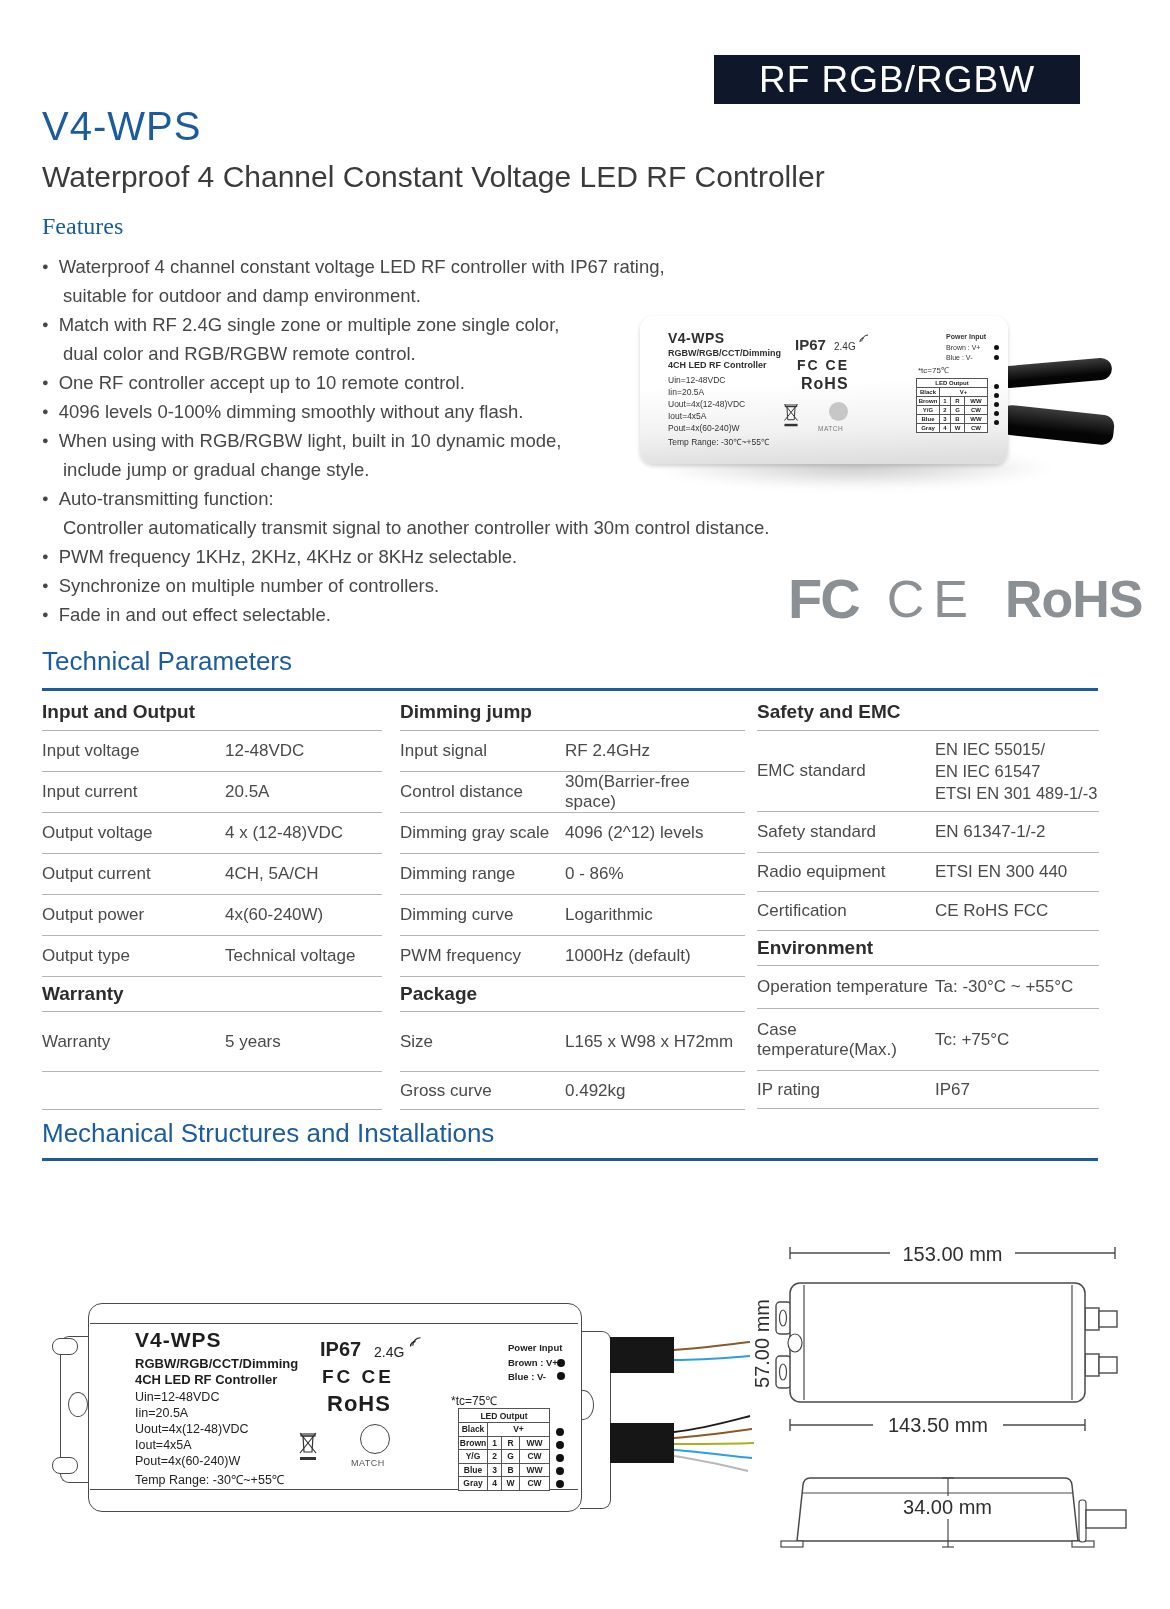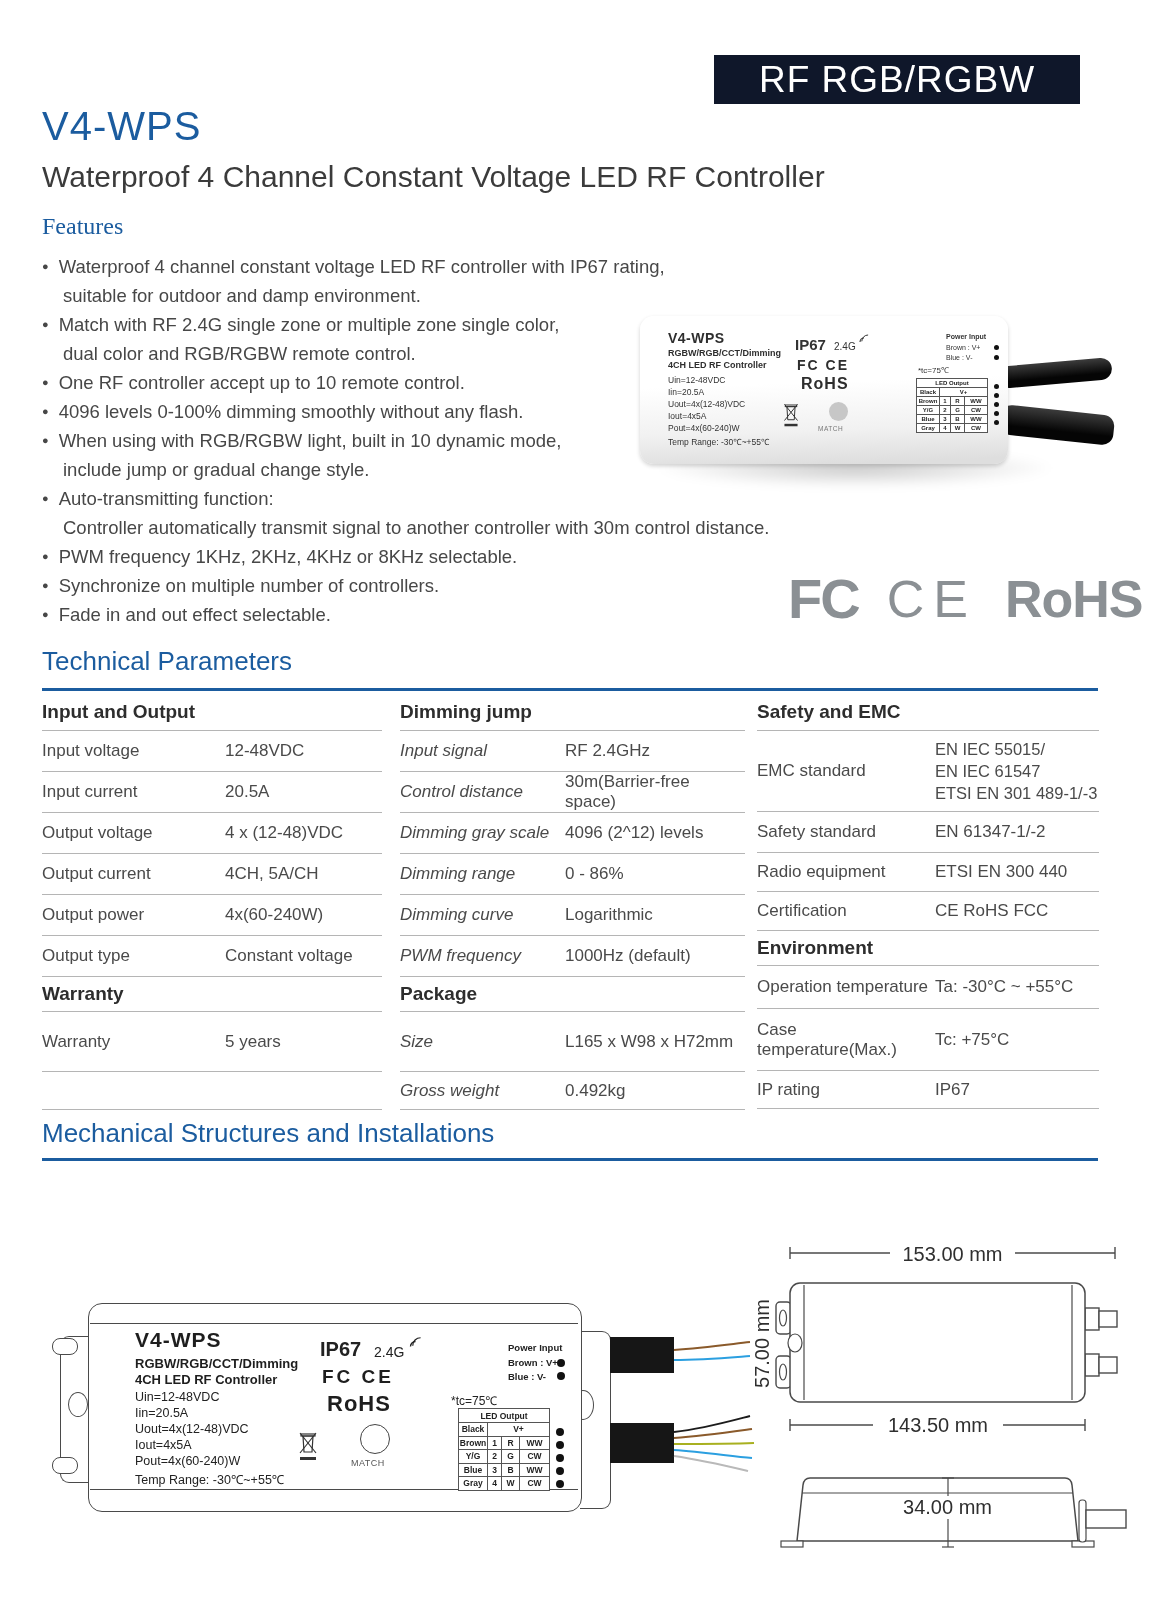--- a/index.html
+++ b/index.html
@@ -28,21 +28,21 @@
   
   .tcol{position:absolute;top:694px;}
   .c1{left:42px;width:340px;}
   .c2{left:400px;width:345px;}
   .c3{left:757px;width:342px;}
   .thead{display:flex;align-items:center;font-size:19px;font-weight:bold;color:#2d2d2d;border-bottom:1px solid #b5b5b5;}
   .trow{display:flex;align-items:center;border-bottom:1px solid #b5b5b5;font-size:17px;color:#4a4a4a;}
   .tl{flex:none;}
   .tv{flex:1;}
   .c1 .tl{width:183px;}
-  .c2 .tl{width:165px;font-style:italic;}
+  .c2 .tl{width:165px;}
   .c3 .tl{width:178px;}
   .h34{height:34px;}.h36{height:36px;}.h37{height:37px;}.h38{height:38px;}.h40{height:40px;}
   .h42{height:42px;}.h59{height:59px;}.h61{height:61px;}.h80{height:80px;}
   .vline{display:block;font-size:16.5px;line-height:22px;}
   
   .photo-shadow{position:absolute;left:655px;top:448px;width:400px;height:40px;border-radius:50%;
       background:radial-gradient(closest-side,rgba(0,0,0,0.20),rgba(0,0,0,0));filter:blur(4px);}
   .photo-body{position:absolute;left:640px;top:316px;width:368px;height:148px;border-radius:14px;
       background:linear-gradient(178deg,#ffffff 45%,#f1f1f1 75%,#dedede 96%);
       box-shadow:0 2px 4px rgba(0,0,0,0.18);}
@@ -231,21 +231,21 @@
     <div class="trow h40">
         <span class="tl">Output current</span>
         <span class="tv">4CH, 5A/CH</span>
       </div>
     <div class="trow h40">
         <span class="tl">Output power</span>
         <span class="tv">4x(60-240W)</span>
       </div>
     <div class="trow h40">
         <span class="tl">Output type</span>
-        <span class="tv">Constant voltage</span>
+        <span class="tv">Technical voltage</span>
       </div>
     <div class="thead h34">Warranty</div>
     <div class="trow h59">
         <span class="tl">Warranty</span>
         <span class="tv">5 years</span>
       </div>
     <div class="trow h37"></div>
   </div>
 
   <div class="tcol c2">
@@ -273,21 +273,21 @@
     <div class="trow h40">
         <span class="tl">PWM frequency</span>
         <span class="tv">1000Hz (default)</span>
       </div>
     <div class="thead h34">Package</div>
     <div class="trow h59">
         <span class="tl">Size</span>
         <span class="tv">L165 x W98 x H72mm</span>
       </div>
     <div class="trow h37">
-        <span class="tl">Gross weight</span>
+        <span class="tl">Gross curve</span>
         <span class="tv">0.492kg</span>
       </div>
   </div>
 
   <div class="tcol c3">
     <div class="thead h36">Safety and EMC</div>
     <div class="trow h80">
         <span class="tl">EMC standard</span>
         <span class="tv">
           <span class="vline">EN IEC 55015/</span>

